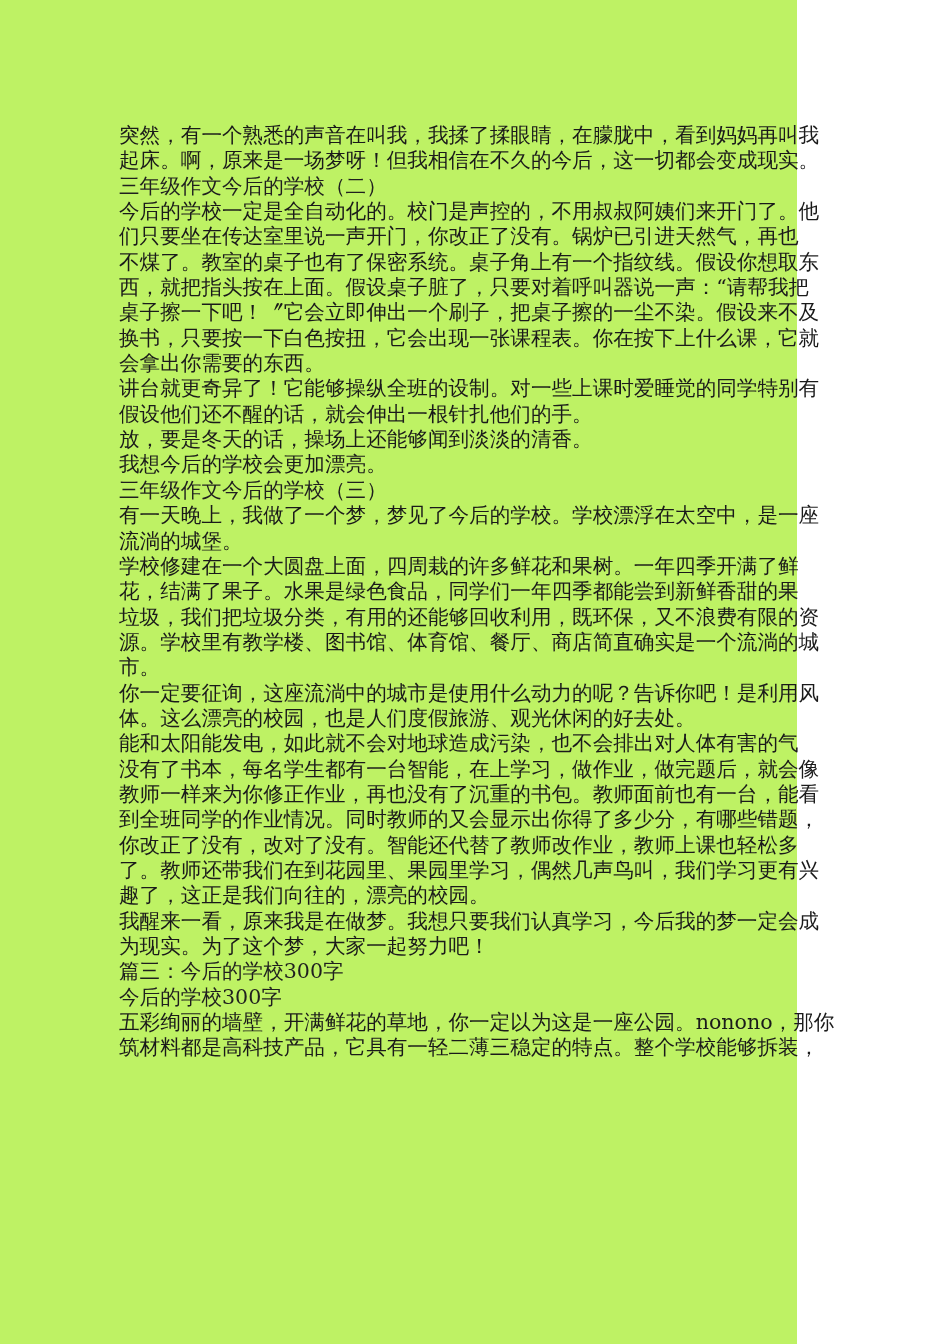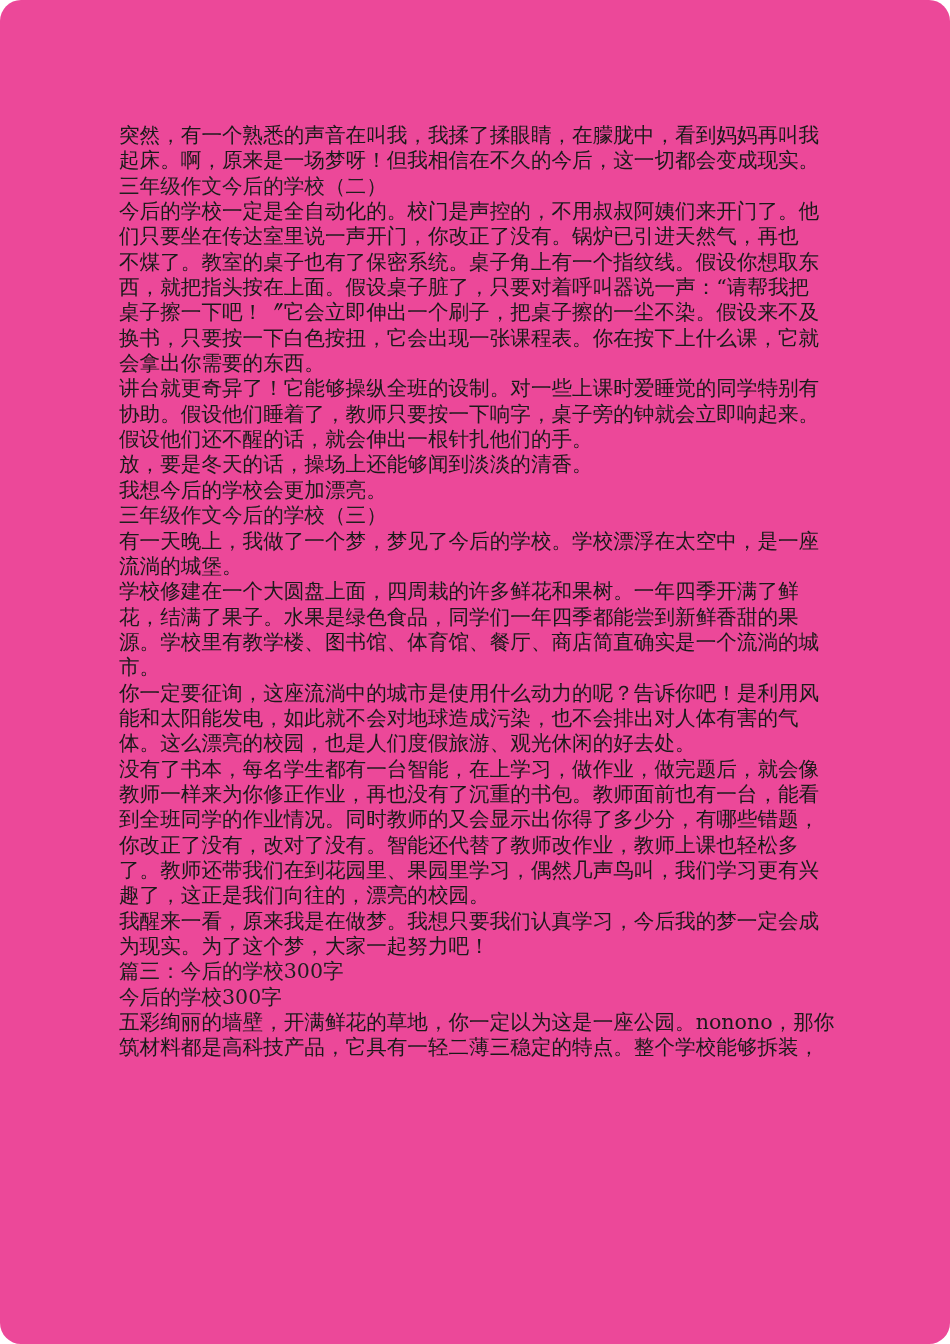--- a/index.html
+++ b/index.html
@@ -10,24 +10,23 @@
     body {
       width: 950px;
       height: 1344px;
       position: relative;
       overflow: hidden;
     }
     .page {
       position: absolute;
       left: 0;
       top: 0;
-      width: 950px;
+      width: 797px;
       height: 1344px;
-      background: #ec4899;
-      border-radius: 21px;
+      background: #bef264;
     }
     .content {
       position: absolute;
       left: 119px;
       top: 123px;
       width: 690px;
       font-family: "DejaVu Serif", "Liberation Serif", serif;
       font-size: 20.6px;
       line-height: 25.35px;
       color: #1a1a1a;
@@ -63,21 +62,20 @@
       <span class="line">们只要坐在传达室里说一声开门，你改正了没有。锅炉已引进天然气，再也</span>
       <span class="line">不煤了。教室的桌子也有了保密系统。桌子角上有一个指纹线。假设你想取东</span>
       <span class="line">西，就把指头按在上面。假设桌子脏了，只要对着呼叫器说一声：“请帮我把</span>
       <span class="line">桌子擦一下吧！〞它会立即伸出一个刷子，把桌子擦的一尘不染。假设来不及</span>
       <span class="line">换书，只要按一下白色按扭，它会出现一张课程表。你在按下上什么课，它就</span>
       <span class="line">会拿出你需要的东西。</span>
     </div>
 
     <div>
       <span class="line">讲台就更奇异了！它能够操纵全班的设制。对一些上课时爱睡觉的同学特别有</span>
-      <span class="line">协助。假设他们睡着了，教师只要按一下响字，桌子旁的钟就会立即响起来。</span>
       <span class="line">假设他们还不醒的话，就会伸出一根针扎他们的手。</span>
     </div>
 
     <div>
       <span class="line">放，要是冬天的话，操场上还能够闻到淡淡的清香。</span>
     </div>
 
     <div>
       <span class="line">我想今后的学校会更加漂亮。</span>
     </div>
@@ -87,28 +85,29 @@
     </div>
 
     <div>
       <span class="line">有一天晚上，我做了一个梦，梦见了今后的学校。学校漂浮在太空中，是一座</span>
       <span class="line">流淌的城堡。</span>
     </div>
 
     <div>
       <span class="line">学校修建在一个大圆盘上面，四周栽的许多鲜花和果树。一年四季开满了鲜</span>
       <span class="line">花，结满了果子。水果是绿色食品，同学们一年四季都能尝到新鲜香甜的果</span>
+      <span class="line">垃圾，我们把垃圾分类，有用的还能够回收利用，既环保，又不浪费有限的资</span>
       <span class="line">源。学校里有教学楼、图书馆、体育馆、餐厅、商店简直确实是一个流淌的城</span>
       <span class="line">市。</span>
     </div>
 
     <div>
       <span class="line">你一定要征询，这座流淌中的城市是使用什么动力的呢？告诉你吧！是利用风</span>
+      <span class="line">体。这么漂亮的校园，也是人们度假旅游、观光休闲的好去处。</span>
       <span class="line">能和太阳能发电，如此就不会对地球造成污染，也不会排出对人体有害的气</span>
-      <span class="line">体。这么漂亮的校园，也是人们度假旅游、观光休闲的好去处。</span>
     </div>
 
     <div>
       <span class="line">没有了书本，每名学生都有一台智能，在上学习，做作业，做完题后，就会像</span>
       <span class="line">教师一样来为你修正作业，再也没有了沉重的书包。教师面前也有一台，能看</span>
       <span class="line">到全班同学的作业情况。同时教师的又会显示出你得了多少分，有哪些错题，</span>
       <span class="line">你改正了没有，改对了没有。智能还代替了教师改作业，教师上课也轻松多</span>
       <span class="line">了。教师还带我们在到花园里、果园里学习，偶然几声鸟叫，我们学习更有兴</span>
       <span class="line">趣了，这正是我们向往的，漂亮的校园。</span>
     </div>

